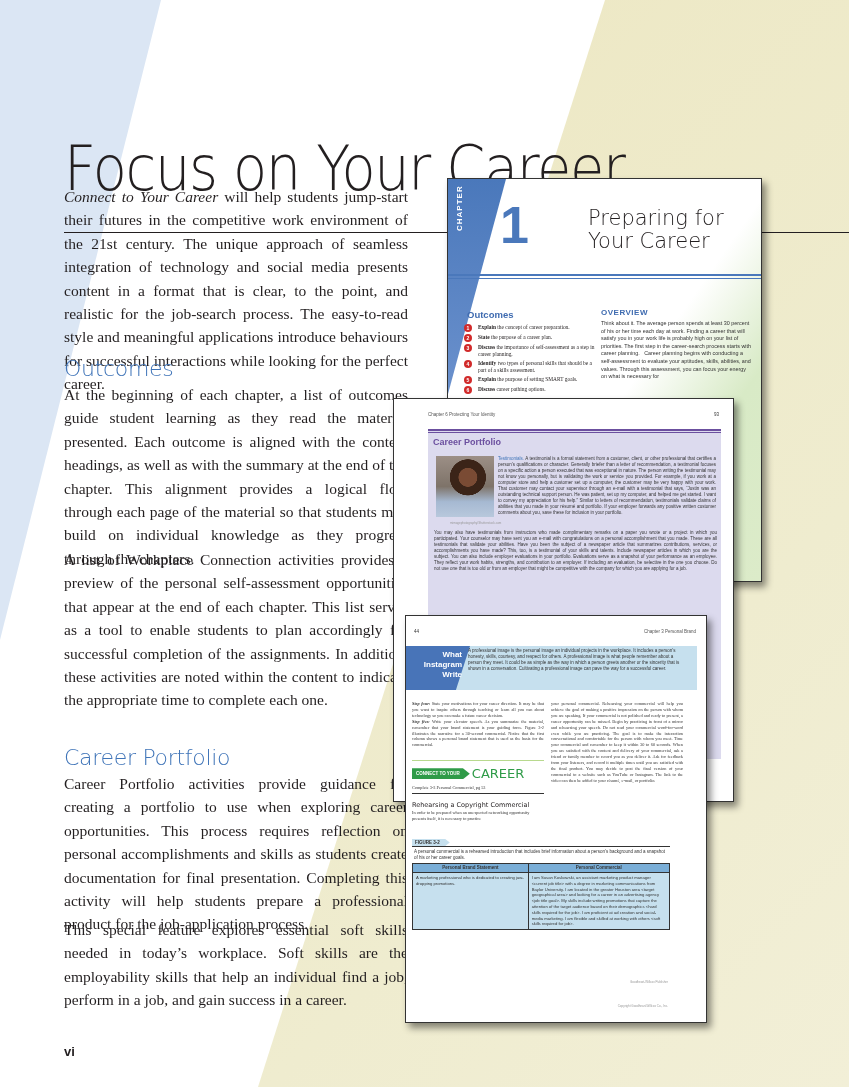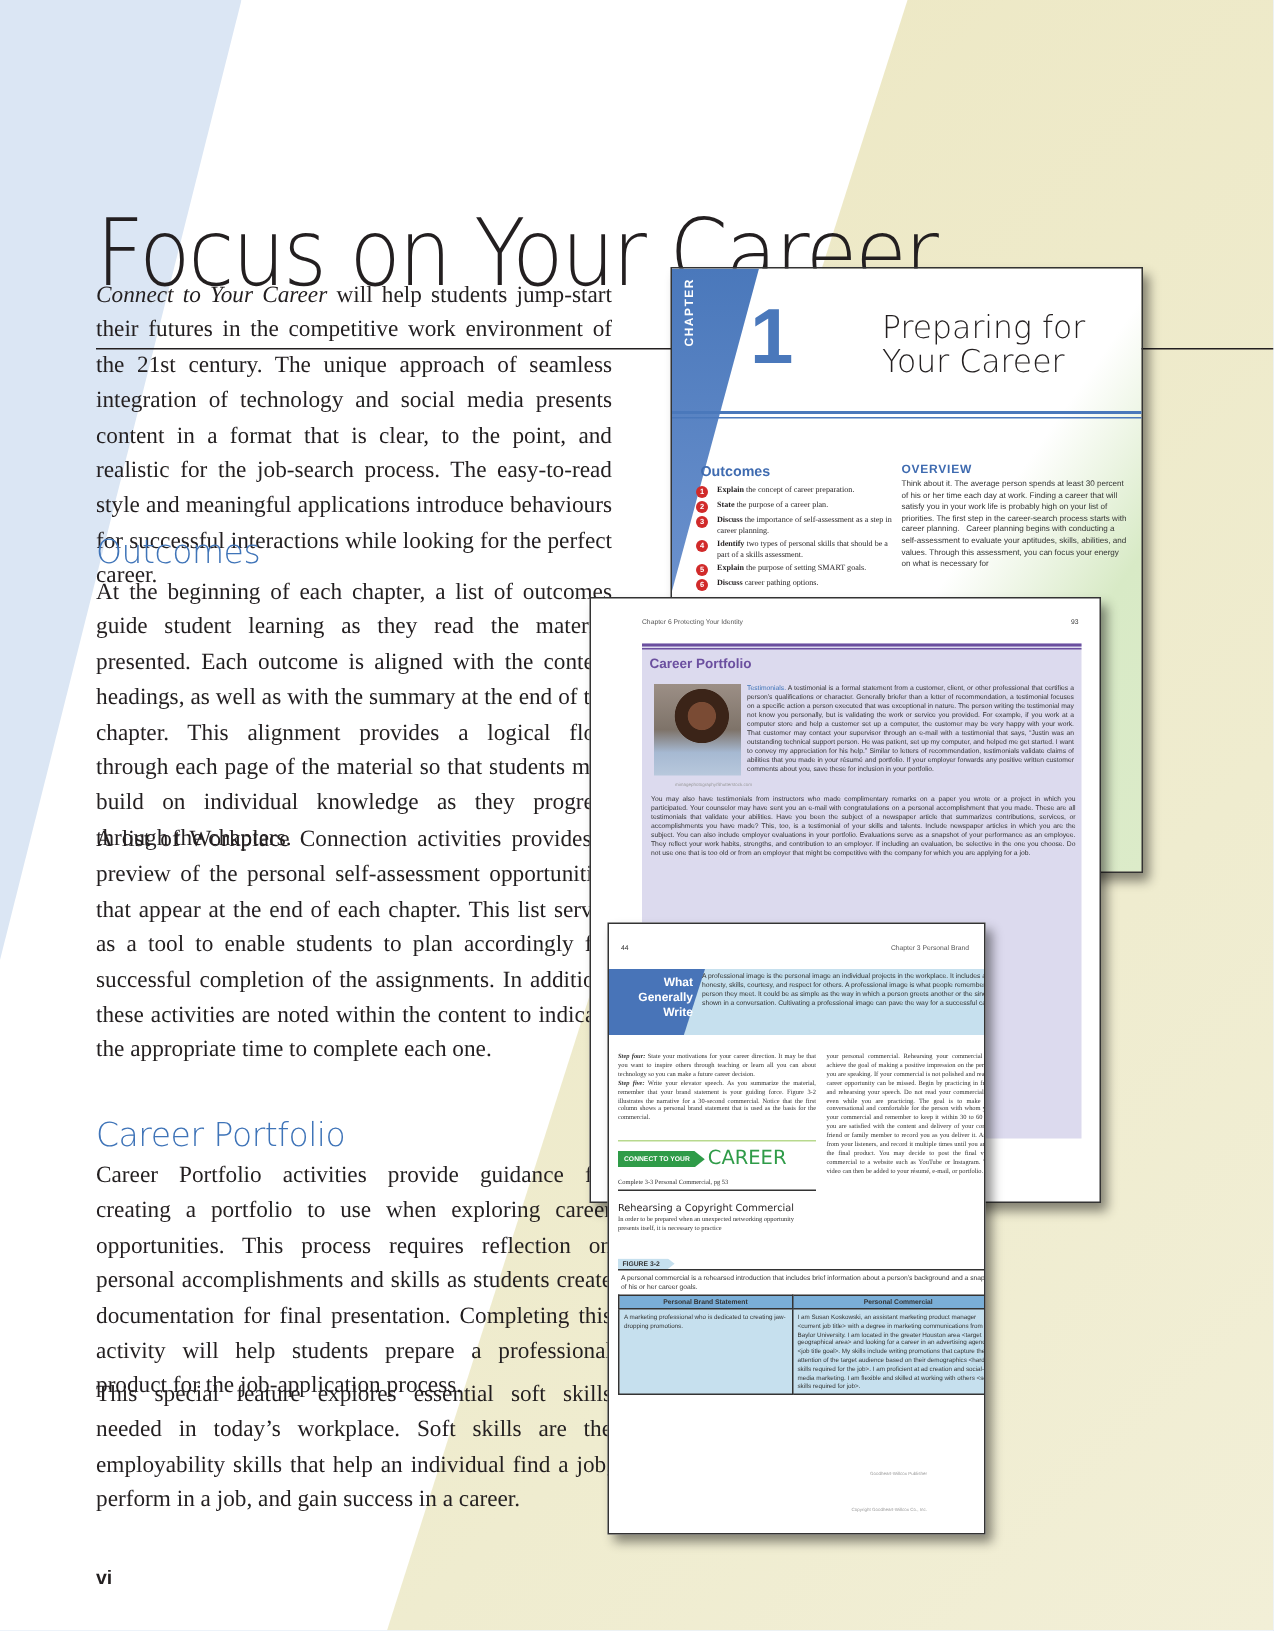--- a/index.html
+++ b/index.html
@@ -50,21 +50,21 @@
   .p2 .box { position: absolute; left: 34px; top: 30px; width: 293px; height: 330px; background: #dcdaee; border-top: 2px solid #6b4f9f; }
   .p2 .box::before { content: ""; position: absolute; left: 0; top: 1px; width: 100%; height: 1px; background: #6b4f9f; }
   .p2 .cp-h { position: absolute; left: 5px; top: 6px; font-size: 9px; font-weight: bold; color: #6b4f9f; }
   .p2 .photo { position: absolute; left: 8px; top: 25px; width: 58px; height: 61px; background: radial-gradient(circle at 55% 35%, #7a4b34 0 18%, #3b2418 19% 35%, transparent 36%), linear-gradient(180deg, #9c8f86 0%, #7e7369 50%, #a6b9d2 75%, #b8c8dc 100%); }
   .p2 .cap { position: absolute; left: 22px; top: 90px; font-size: 3px; color: #999; }
   .p2 .cp-t1 { position: absolute; left: 70px; top: 25px; width: 218px; font-size: 4.5px; line-height: 6px; color: #333; text-align: justify; }
   .p2 .cp-t1 .kw { color: #3f74b8; }
   .p2 .cp-t2 { position: absolute; left: 6px; top: 99px; width: 283px; font-size: 4.5px; line-height: 6px; color: #333; text-align: justify; }
 
   
-  .p3 { left: 405px; top: 615px; width: 252px; height: 408px; }
+  .p3 { left: 405px; top: 615px; width: 302px; height: 408px; }
   .p3 .pgnum { position: absolute; left: 8px; top: 13px; font-size: 4.5px; color: #333; }
   .p3 .runhead { position: absolute; right: 10px; top: 13px; font-size: 4.5px; color: #555; }
   .p3 .wew { position: absolute; left: 0; top: 30px; width: 291px; height: 44px; background: #c6e0ee; }
   .p3 .wew-blue { position: absolute; left: 0; top: 30px; width: 64px; height: 44px; background: #4874b8; clip-path: polygon(0 0, 100% 0, 78% 100%, 0 100%); }
   .p3 .wew-label { position: absolute; left: 0; top: 34px; width: 56px; text-align: right; color: #fff; font-size: 8px; line-height: 10px; font-weight: bold; }
   .p3 .wew-text { position: absolute; left: 62px; top: 32px; width: 220px; font-size: 4.5px; line-height: 6px; color: #333; }
   .p3 .body { position: absolute; top: 85px; width: 132px; font-family: "Liberation Serif", serif; font-size: 4.3px; line-height: 5.9px; color: #333; text-align: justify; }
   .p3 .body b { font-style: italic; }
   .p3 .ctyc { position: absolute; left: 6px; top: 144px; width: 132px; border-top: 1px solid #b8d98e; padding-top: 3px; }
   .p3 .ctyc-badge { display: inline-block; background: #2f9b48; color: #fff; font-size: 4.5px; font-weight: bold; padding: 3px 10px 3px 4px; clip-path: polygon(0 0, 88% 0, 100% 50%, 88% 100%, 0 100%); vertical-align: middle; }
@@ -167,21 +167,21 @@
   </div>
 </div>
 
 <div class="page p3">
   <div class="pgnum">44</div>
   <div class="runhead">Chapter 3   Personal Brand</div>
   <div class="wew"></div>
   <div class="wew-blue"></div>
   <div class="wew-label">
     <div>What</div>
-    <div>Generally</div>
+    <div>Instagram</div>
     <div>Write</div>
   </div>
   <div class="wew-text">A professional image is the personal image an individual projects in the workplace. It includes a person’s honesty, skills, courtesy, and respect for others. A professional image is what people remember about a person they meet. It could be as simple as the way in which a person greets another or the sincerity that is shown in a conversation. Cultivating a professional image can pave the way for a successful career.</div>
 
   <div class="body" style="left:6px;">
     <p><b>Step four:</b><span> State your motivations for your career direction. It may be that you want to inspire others through teaching or learn all you can about technology so you can make a future career decision.</span></p>
     <p><b>Step five:</b><span> Write your elevator speech. As you summarize the material, remember that your brand statement is your guiding force. Figure 3-2 illustrates the narrative for a 30-second commercial. Notice that the first column shows a personal brand statement that is used as the basis for the commercial.</span></p>
   </div>
   <div class="body" style="left:145px;">your personal commercial. Rehearsing your commercial will help you achieve the goal of making a positive impression on the person with whom you are speaking. If your commercial is not polished and ready to present, a career opportunity can be missed. Begin by practicing in front of a mirror and rehearsing your speech. Do not read your commercial word-for-word even while you are practicing. The goal is to make the interaction conversational and comfortable for the person with whom you meet. Time your commercial and remember to keep it within 30 to 60 seconds. When you are satisfied with the content and delivery of your commercial, ask a friend or family member to record you as you deliver it. Ask for feedback from your listeners, and record it multiple times until you are satisfied with the final product. You may decide to post the final version of your commercial to a website such as YouTube or Instagram. The link to the video can then be added to your résumé, e-mail, or portfolio.</div>
 

